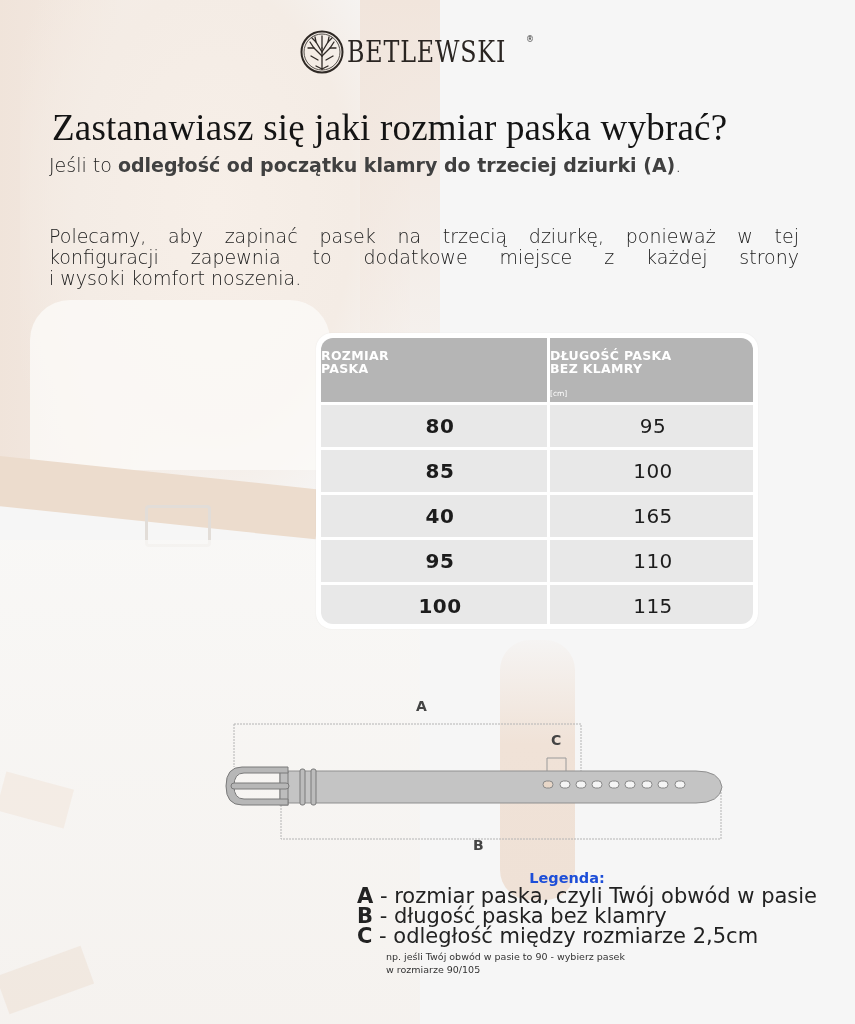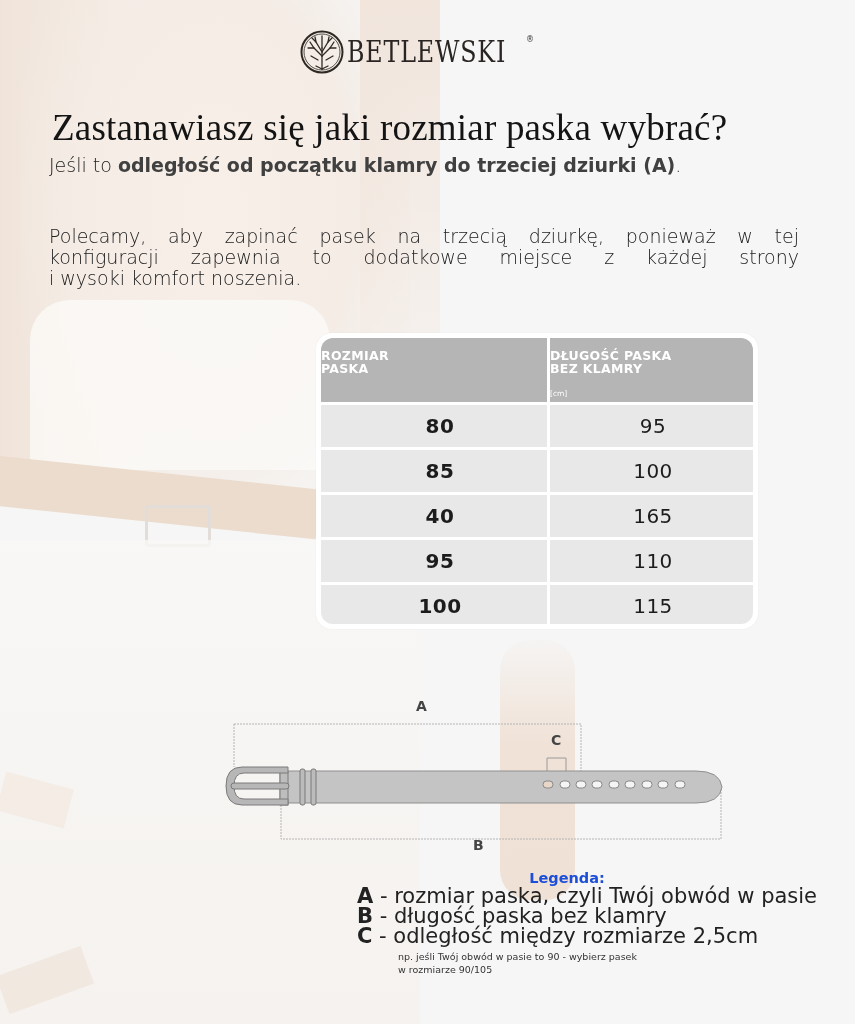--- a/index.html
+++ b/index.html
@@ -66,21 +66,21 @@
 
     
     .belt-diagram { position: absolute; left: 220px; top: 695px; width: 560px; height: 165px; }
     .dim-label { position: absolute; font-family: "DejaVu Sans", sans-serif; font-weight: bold; font-size: 14px; color: #444; }
 
     
     .legend { position: absolute; left: 357px; top: 870px; width: 420px; }
     .legend-title { font-size: 14.5px; font-weight: bold; color: #1d4ed8; margin-bottom: 0; text-align: center; }
     .legend-item { font-size: 21px; color: #222; line-height: 20px; white-space: nowrap; }
     .legend-item .key { font-weight: bold; }
-    .legend-note { font-size: 9.5px; color: #333; margin-left: 41px; line-height: 13px; margin-top: 4px; }
+    .legend-note { font-size: 9.5px; color: #333; margin-left: 29px; line-height: 13px; margin-top: 4px; }
   </style>
 </head>
 <body>
 
 <div class="bg">
   <div class="skin-left"></div>
   <div class="top-shirt"></div>
   <div class="arm-right"></div>
   <div class="torso"></div>
   <div class="belt-photo"></div>

